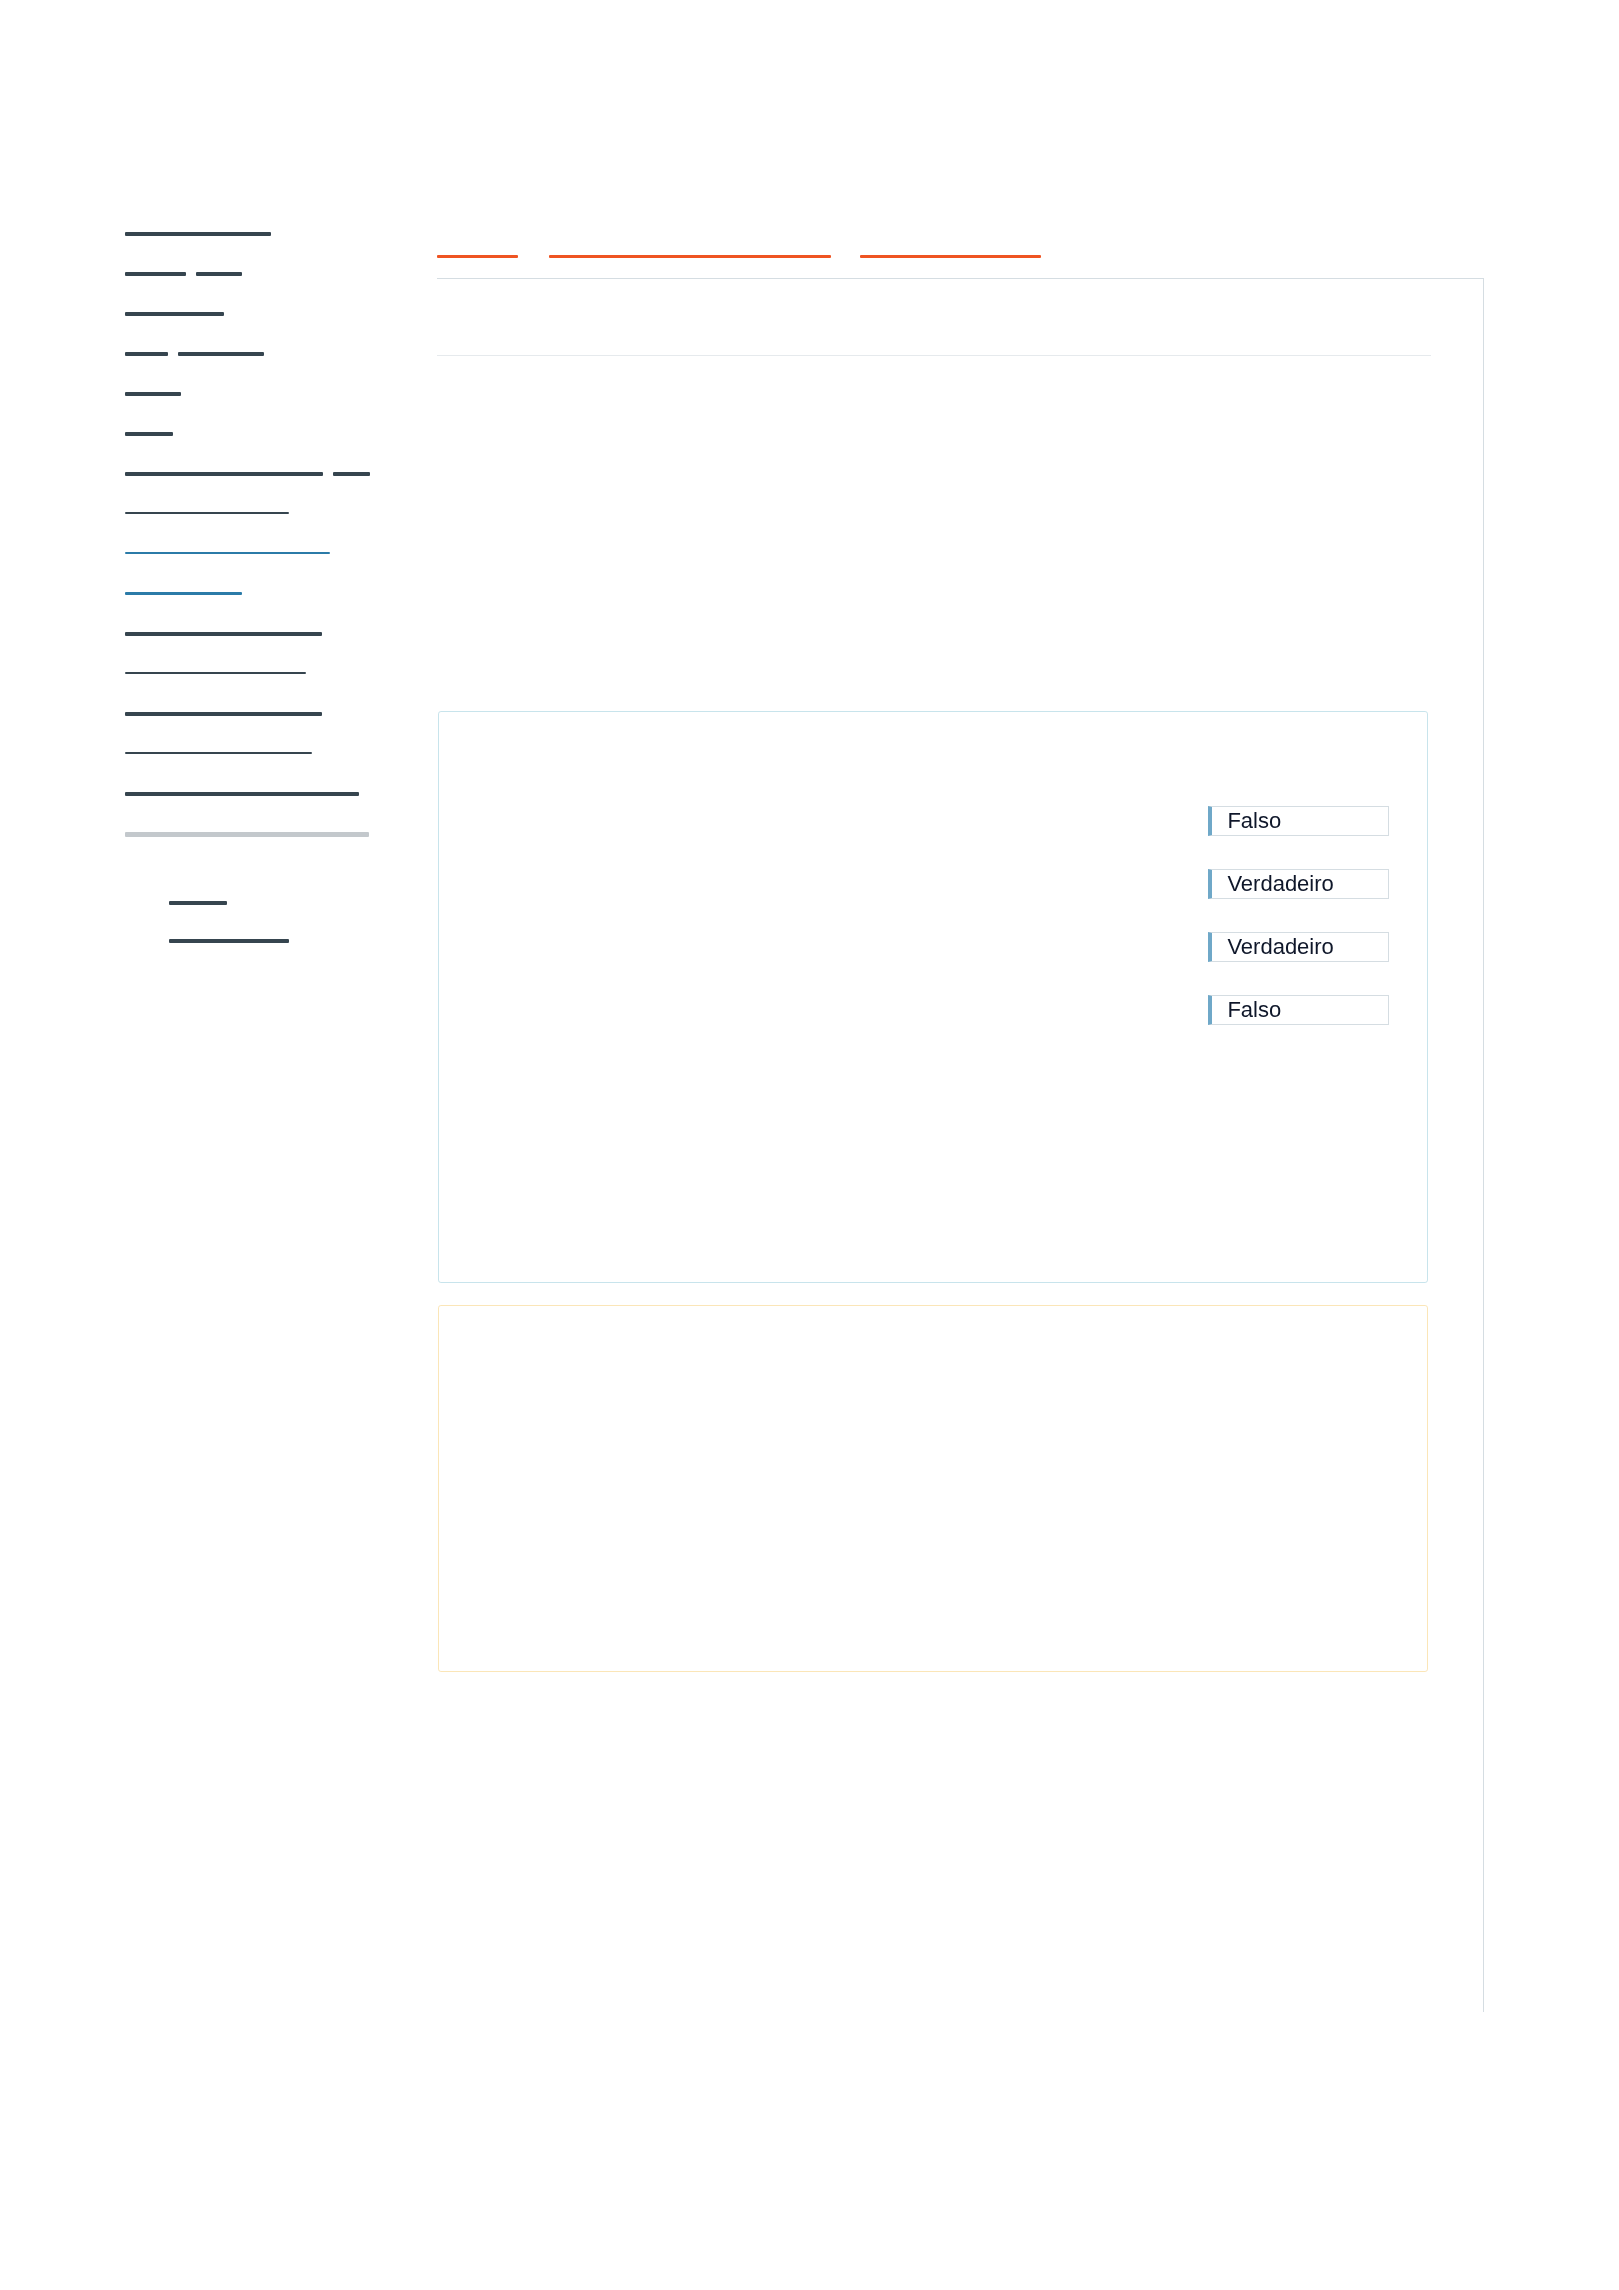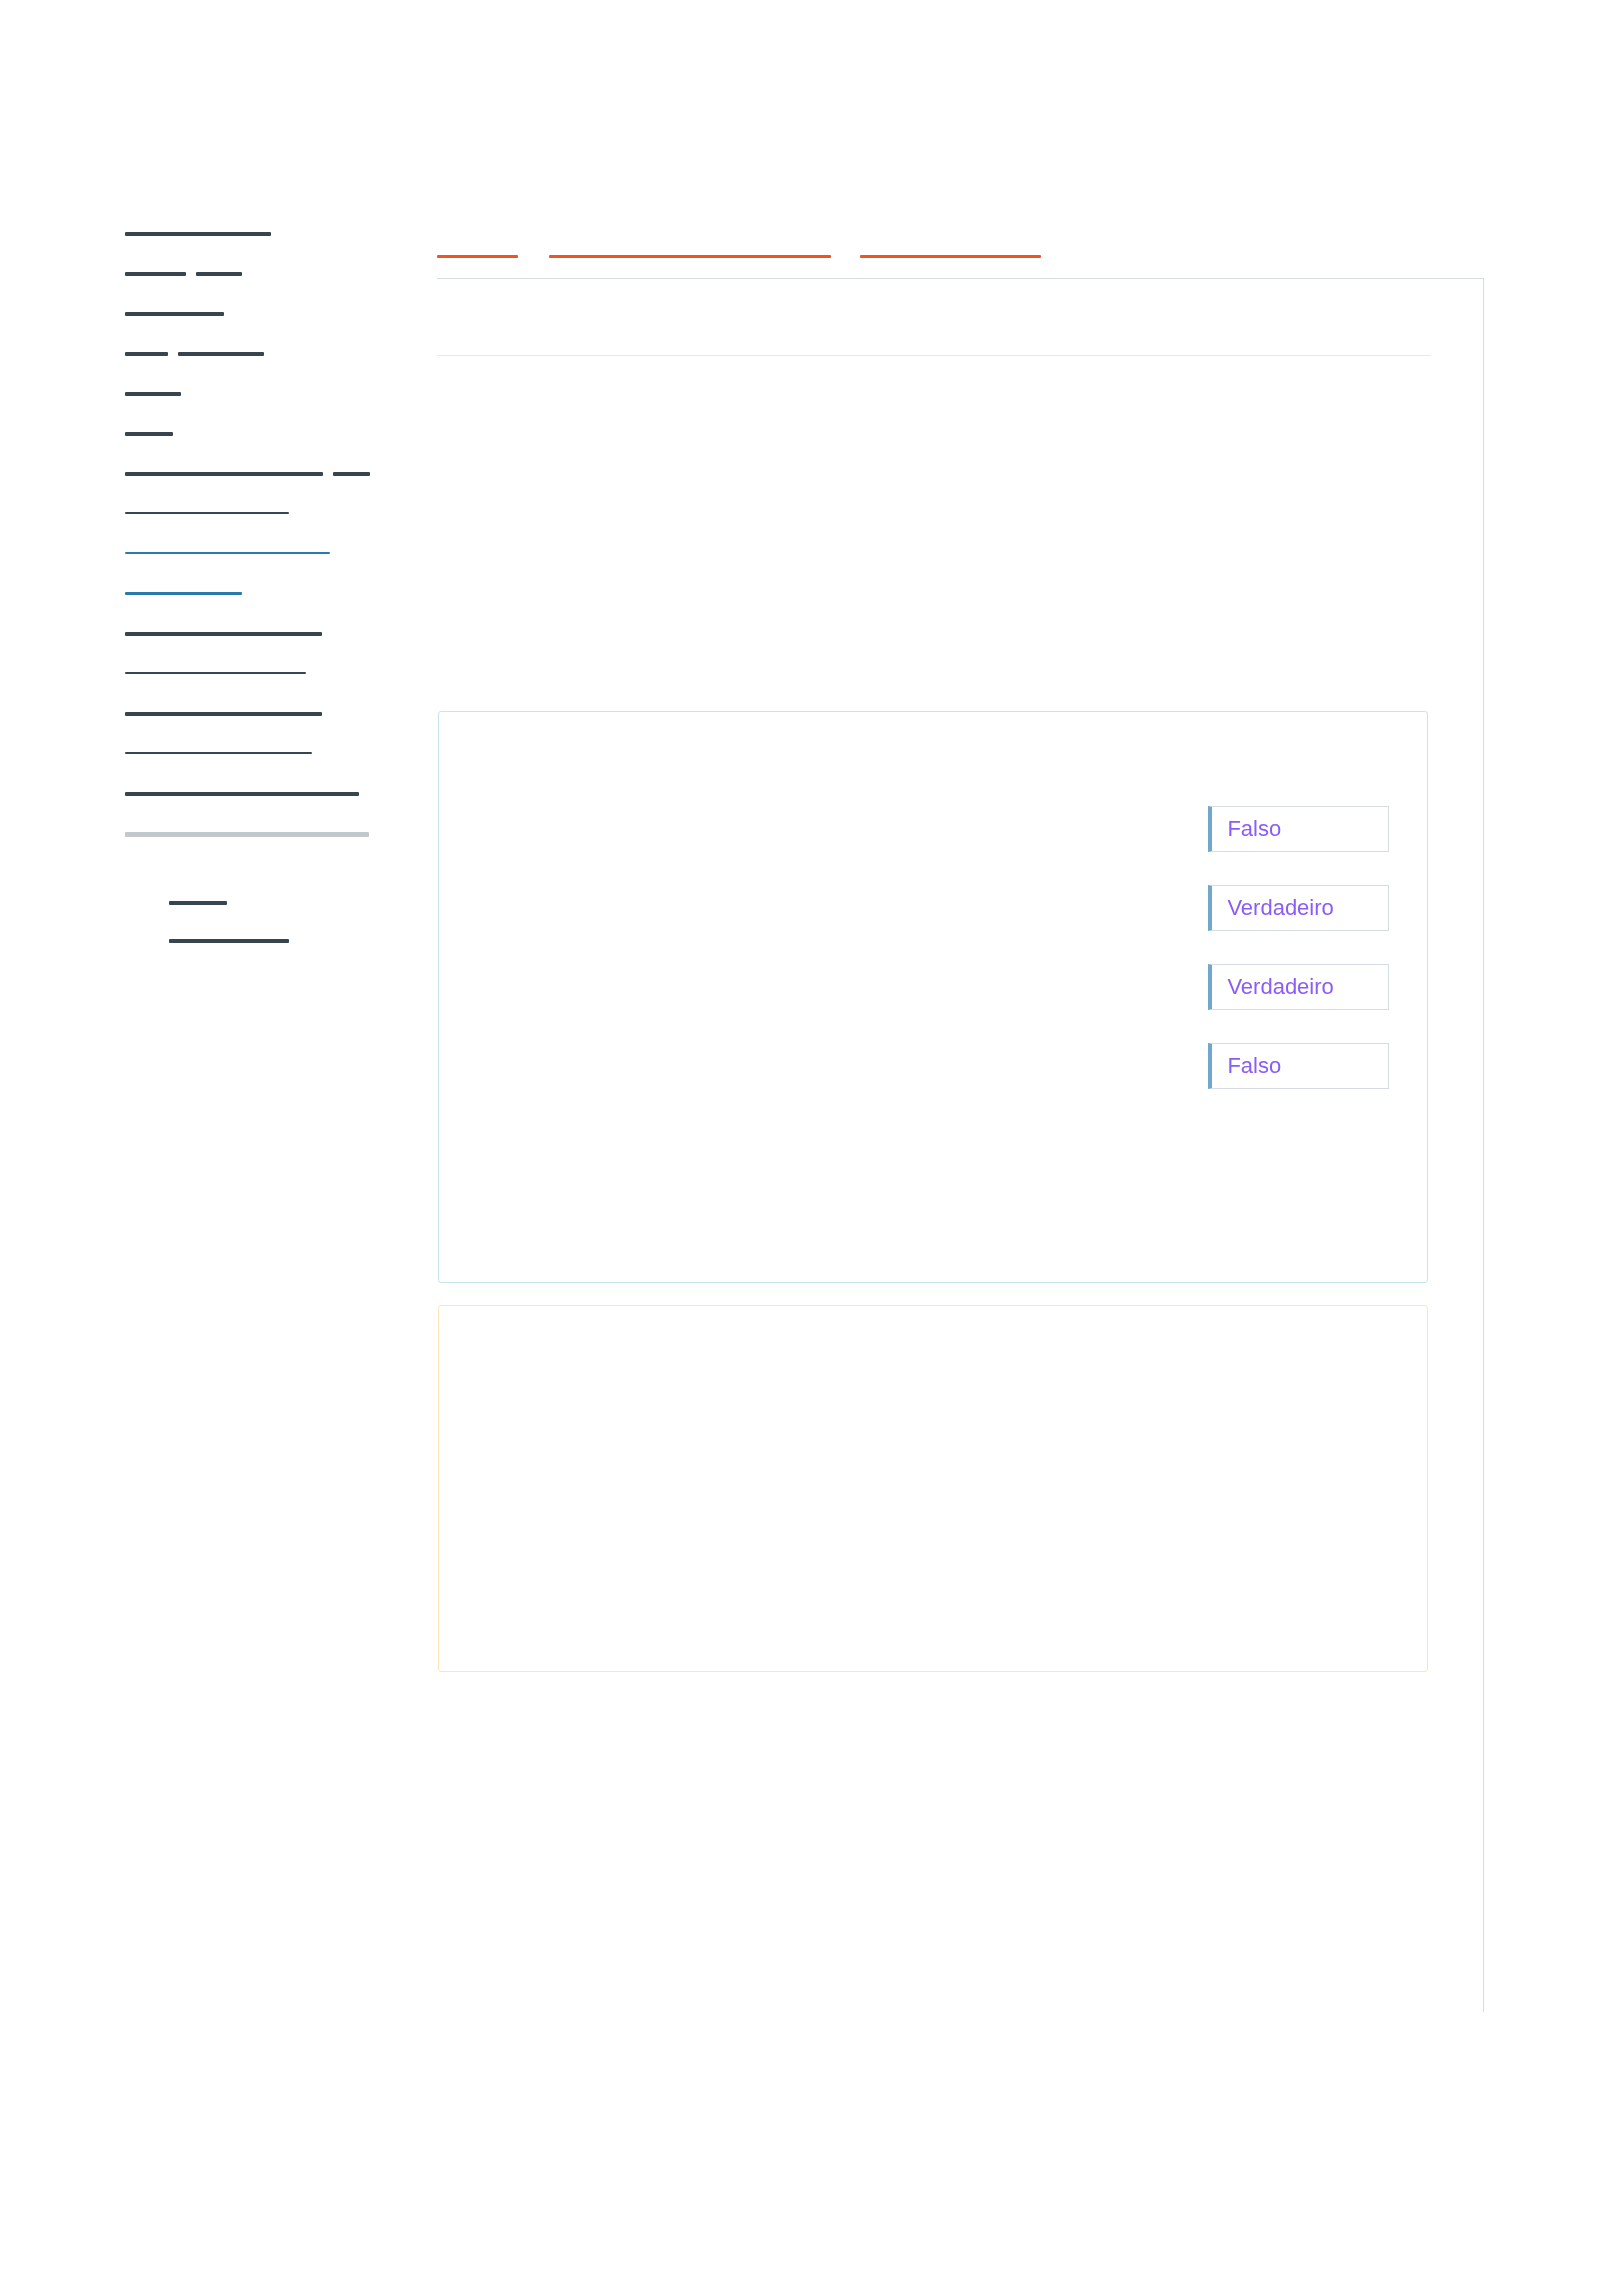--- a/index.html
+++ b/index.html
@@ -121,30 +121,30 @@
   #answers {
     position: absolute;
     right: 38px;
     top: 94px;
     display: flex;
     flex-direction: column;
     gap: 33px;
   }
   .answer-box {
     width: 181px;
-    height: 46px;
+    height: 30px;
     box-sizing: border-box;
     border: 1px solid #d5dde2;
     border-left: 4.8px solid #6fa8c8;
     background: #ffffff;
     display: flex;
     align-items: center;
     padding-left: 15.4px;
     font-size: 22px;
-    color: #8b5cf6;
+    color: #0f172a;
     font-family: "Liberation Sans", sans-serif;
   }
 
   
   #feedback-panel {
     position: absolute;
     left: 438px;
     top: 1305px;
     width: 990px;
     height: 367px;

